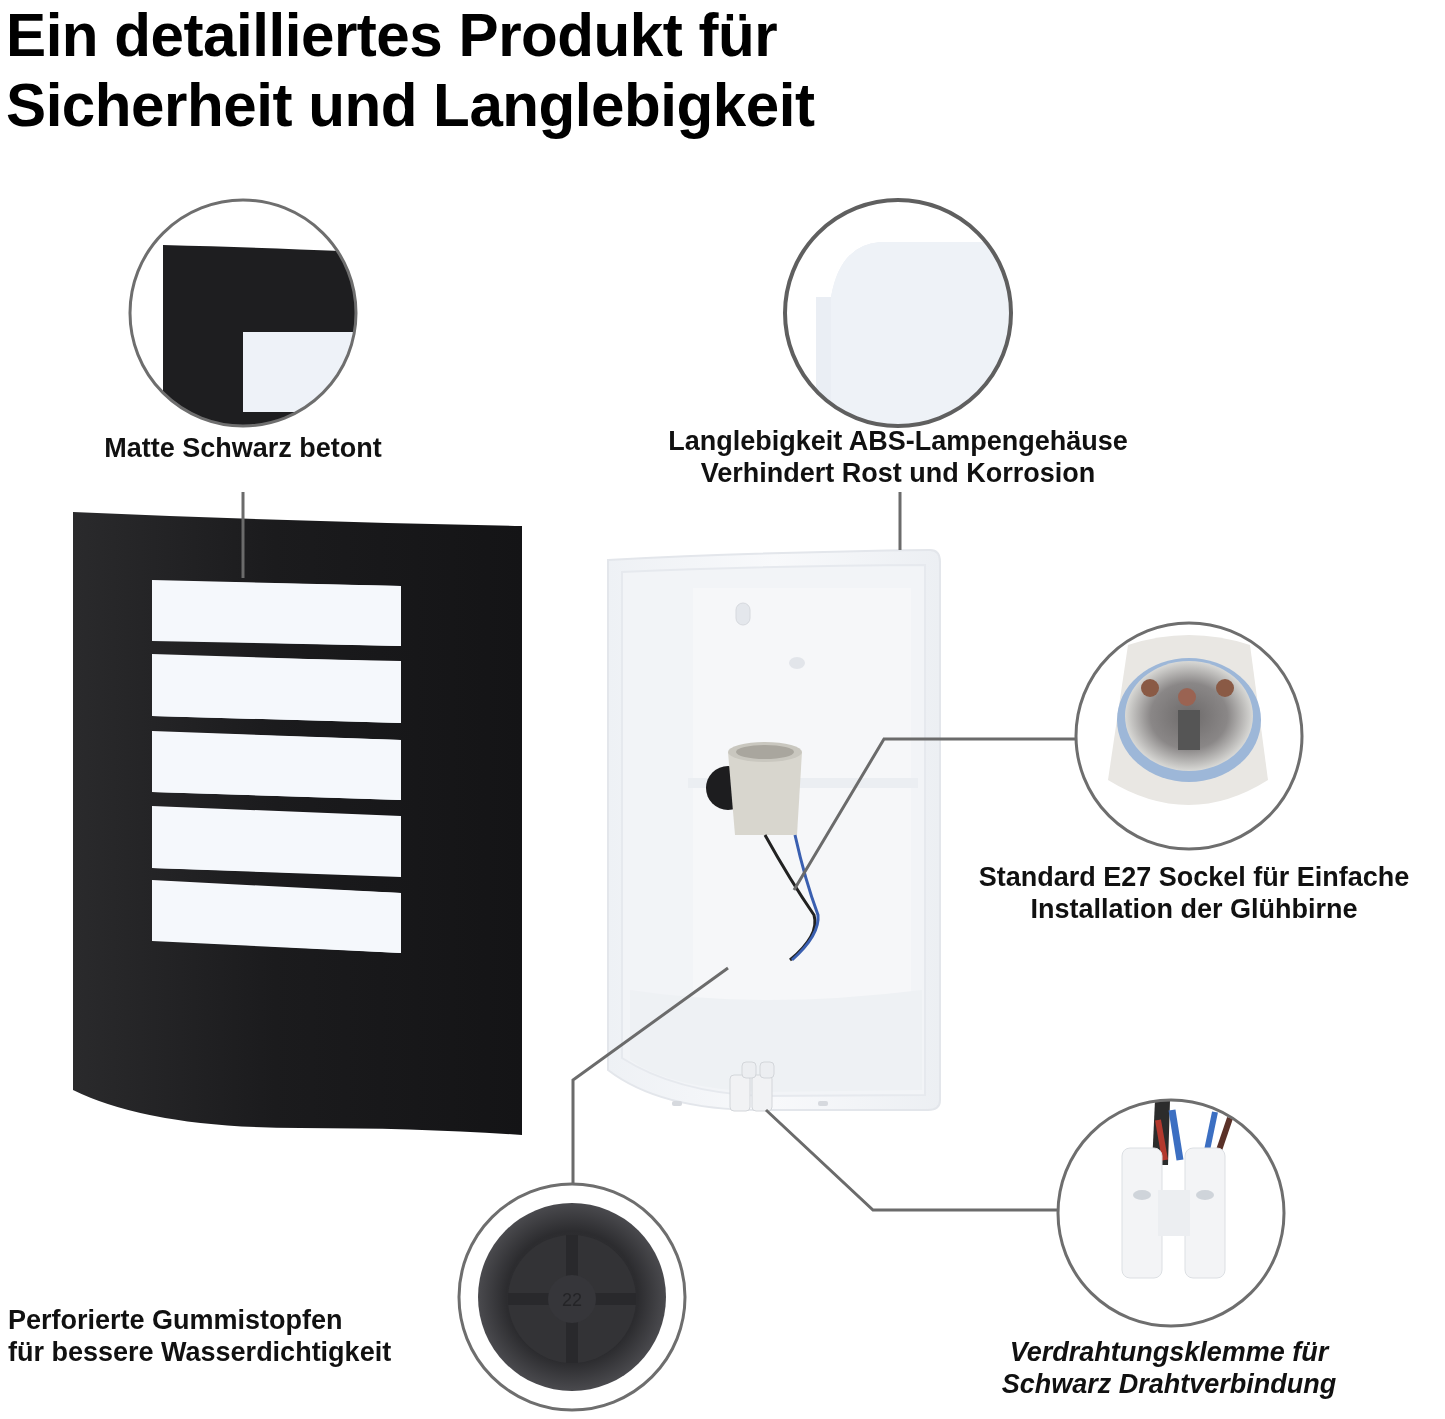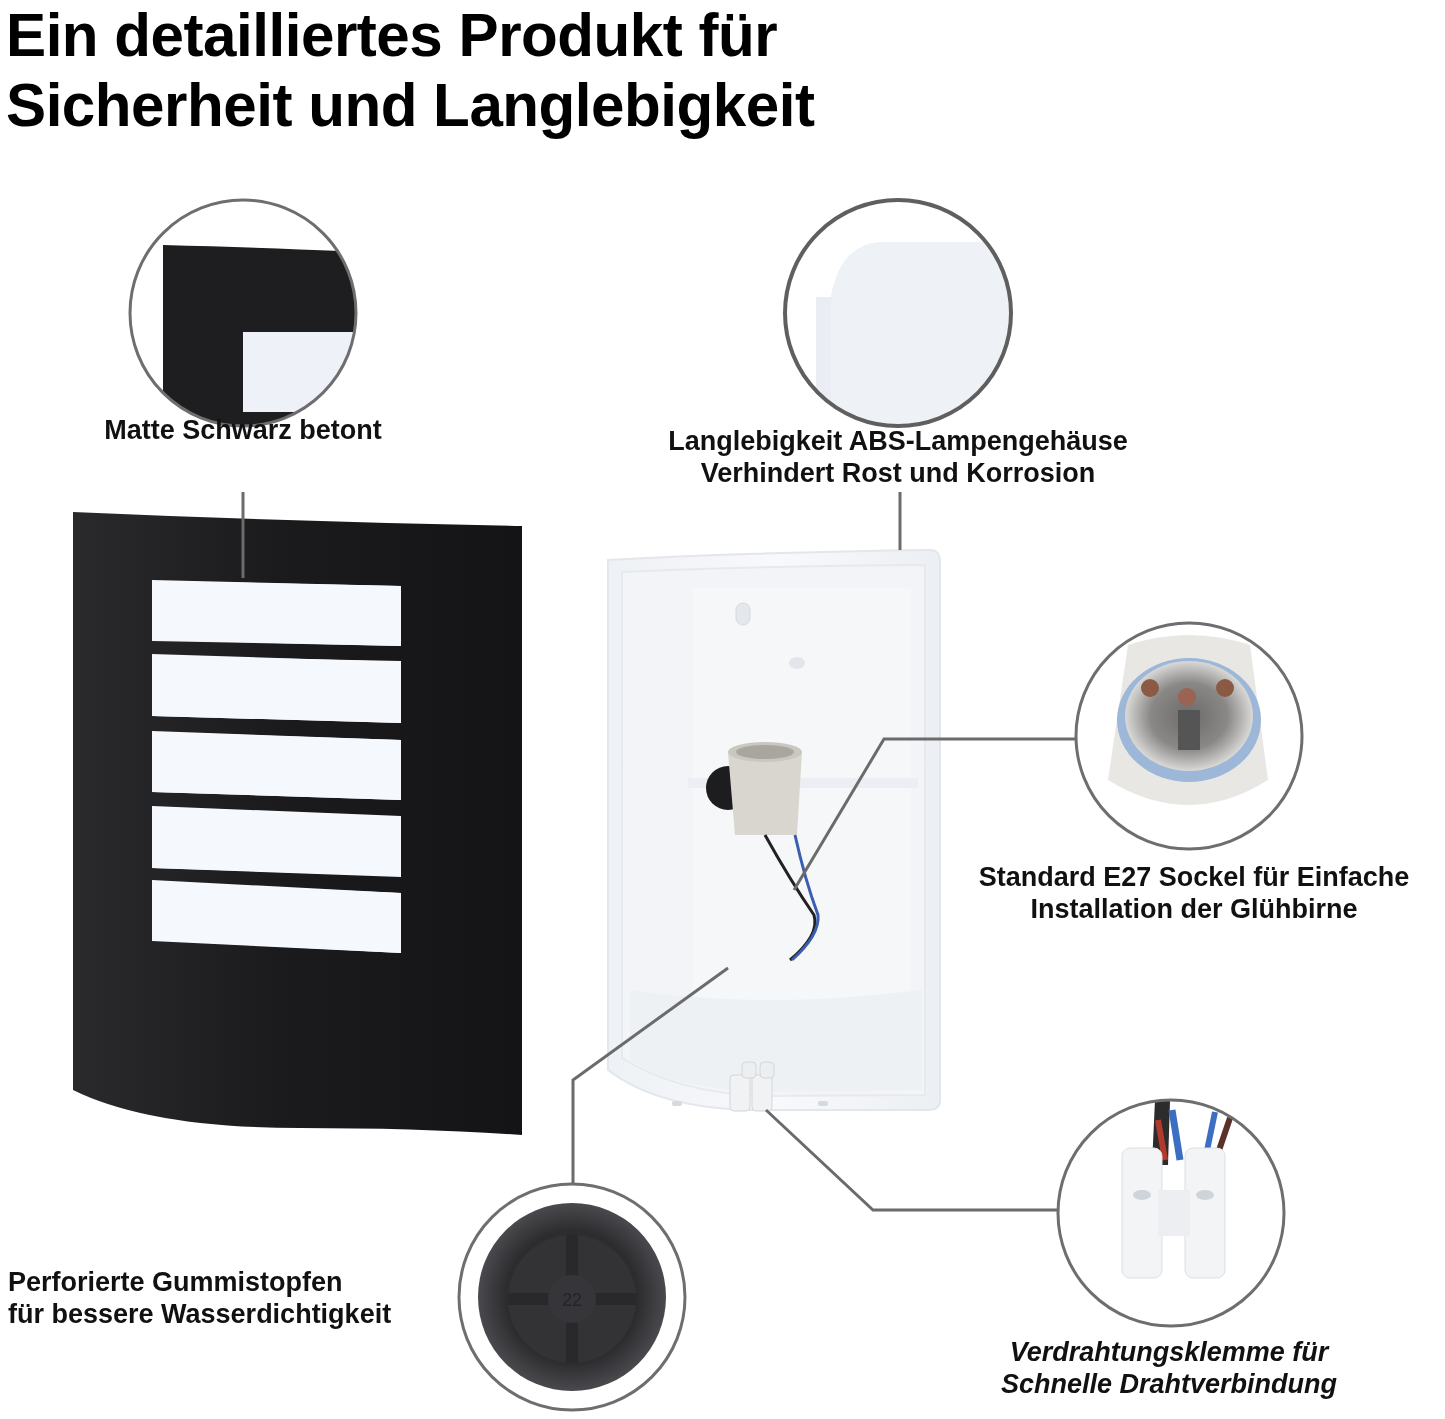--- a/index.html
+++ b/index.html
@@ -6,21 +6,21 @@
   body { width: 1445px; height: 1419px; position: relative; overflow: hidden;
          font-family: "Liberation Sans", "DejaVu Sans", sans-serif; color: #111; }
   .title { position: absolute; left: 6px; top: 0px; margin: 0;
            font-family: "Liberation Sans", sans-serif; font-weight: 700;
            font-size: 62px; line-height: 70px; letter-spacing: -0.5px; color: #000;
            transform: scaleX(0.97); transform-origin: left top; }
   .title span { display: block; }
   .label { position: absolute; font-weight: 700; font-size: 27px; line-height: 32px;
            color: #111; text-align: center; white-space: nowrap; }
   .label span { display: block; }
-  .label.left { text-align: left; }
+  .label.left { text-align: left; margin-top: 38px; }
   svg.art { position: absolute; left: 0; top: 0; width: 1445px; height: 1419px; }
 </style>
 </head>
 <body>
 
 <h1 class="title">
   <span>Ein detailliertes Produkt für</span>
   <span>Sicherheit und Langlebigkeit</span>
 </h1>
 
@@ -190,35 +190,35 @@
     <circle cx="1171" cy="1213" r="113" fill="none" stroke="#6e6e6e" stroke-width="3"></circle>
   </g>
 </svg>
 
 <svg class="art" viewBox="0 0 1445 1419">
   <path d="M152 732 L401 740 L401 800 L152 792 Z" fill="#f5f8fc"></path>
   <path d="M152 808 L401 817 L401 877 L152 868 Z" fill="#f5f8fc"></path>
   <path d="M152 882 L401 893 L401 953 L152 941 Z" fill="#f5f8fc"></path>
 </svg>
 
-<div class="label" style="left:72px; top:414px; width:342px;">
+<div class="label" style="left:72px; top:432px; width:342px;">
   <span>Matte Schwarz betont</span>
 </div>
 
 <div class="label" style="left:620px; top:425px; width:556px;">
   <span>Langlebigkeit ABS-Lampengehäuse</span>
   <span>Verhindert Rost und Korrosion</span>
 </div>
 
 <div class="label" style="left:940px; top:861px; width:508px;">
   <span>Standard E27 Sockel für Einfache</span>
   <span>Installation der Glühbirne</span>
 </div>
 
 <div class="label left" style="left:8px; top:1266px; width:450px;">
   <span>Perforierte Gummistopfen</span>
   <span>für bessere Wasserdichtigkeit</span>
 </div>
 
 <div class="label" style="left:962px; top:1336px; width:414px;font-style:italic;">
   <span>Verdrahtungsklemme für</span>
-  <span>Schnelle Drahtverbindung</span>
+  <span>Schwarz Drahtverbindung</span>
 </div>
 
 </body></html>

